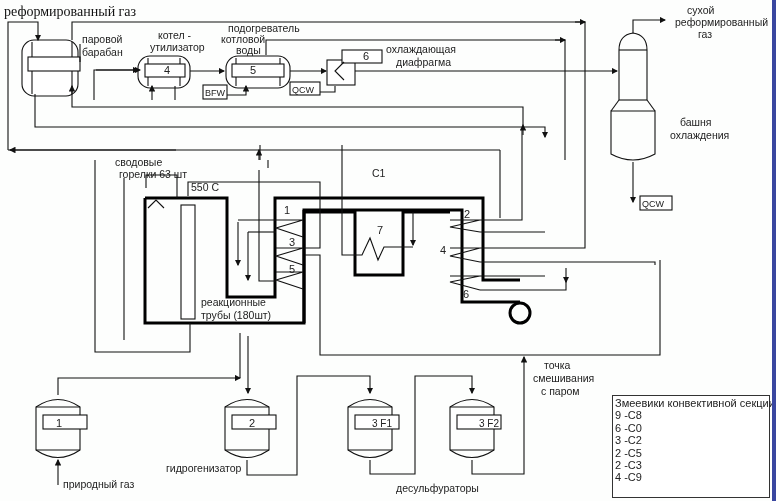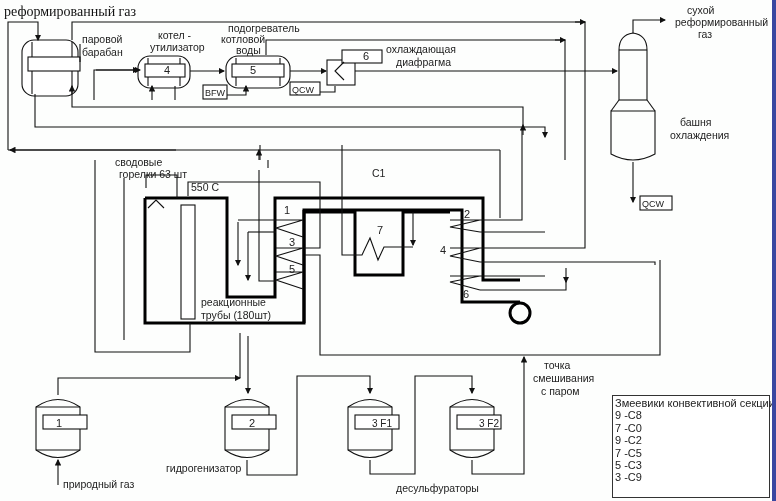--- a/index.html
+++ b/index.html
@@ -223,20 +223,20 @@
   <text class="txt" x="396" y="492">десульфураторы</text>
 
   <text class="txt" x="544" y="369">точка</text>
   <text class="txt" x="533" y="382">смешивания</text>
   <text class="txt" x="541" y="395">с паром</text>
 </svg>
 
 <div class="legend">
   <div>Змеевики конвективной секции:</div>
   <div>9 -C8</div>
-  <div>7 -C0</div>
-  <div>9 -C2</div>
-  <div>7 -C5</div>
-  <div>5 -C3</div>
-  <div>3 -C9</div>
+  <div>6 -C0</div>
+  <div>3 -C2</div>
+  <div>2 -C5</div>
+  <div>2 -C3</div>
+  <div>4 -C9</div>
 </div>
 </div>
 <div id="right-border"></div>
 
 </body></html>

